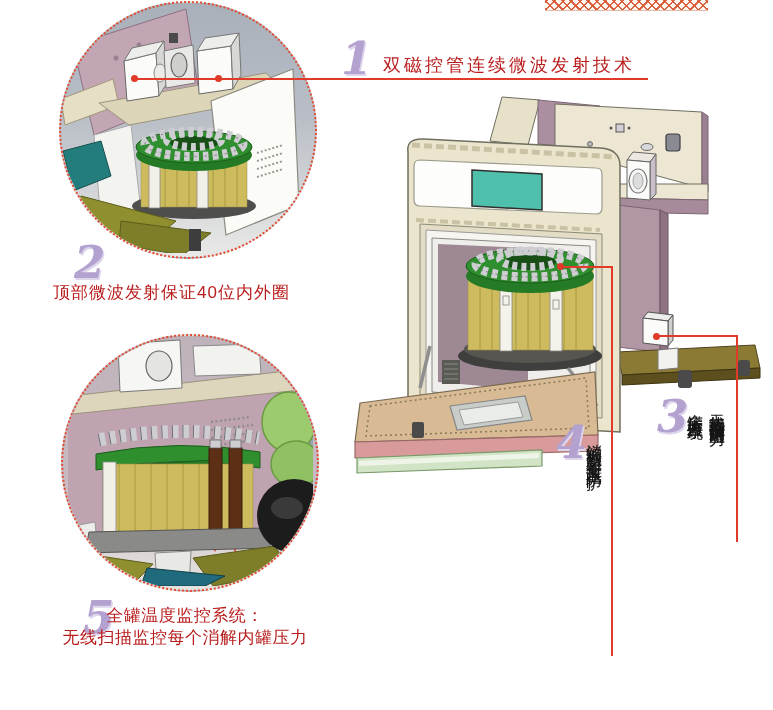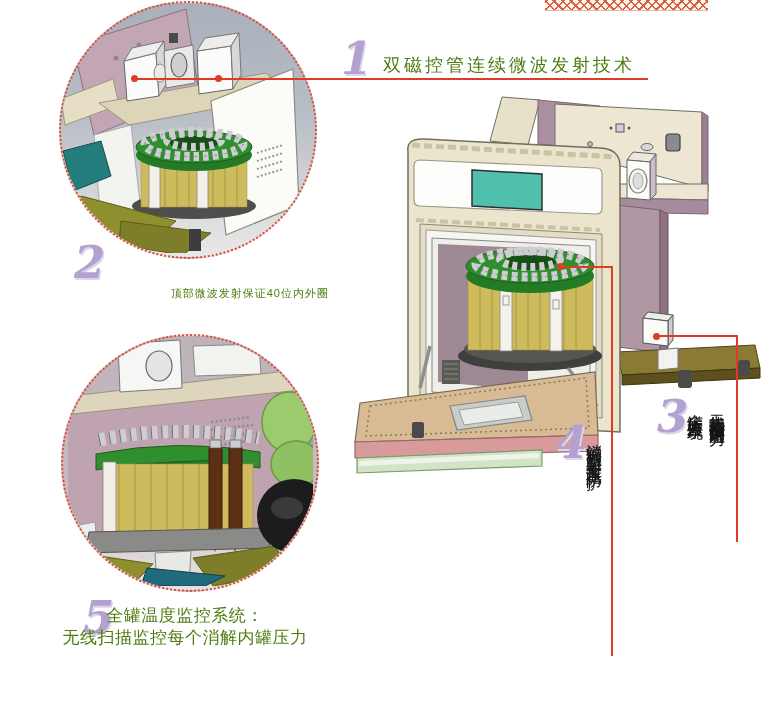--- a/index.html
+++ b/index.html
@@ -14,23 +14,23 @@
           #fff7f2;
         border-bottom:1px solid #e8b9a6;}
   
   .detail{border-radius:50%;border:2px dotted #e04a30;overflow:hidden;background:linear-gradient(180deg,#a9b0ba 0%,#b9bec6 45%,#e9e9e7 100%);}
   #detail1{left:59px;top:1px;width:254px;height:254px;}
   #detail2{left:61px;top:334px;width:254px;height:254px;background:linear-gradient(180deg,#bfb3bb 0%,#c7bac2 55%,#e6e4e0 100%);}
   
   .num{font-family:"DejaVu Serif",serif;font-style:italic;font-weight:bold;
        font-size:45px;line-height:1;color:#b3a1cf;text-shadow:1.5px 1.5px 0 #ddd5ec;}
   
-  .lbl{color:#4d7c0f;}
+  .lbl{color:#b91c1c;}
   #lbl1{left:383px;top:53px;font-size:18px;letter-spacing:3px;white-space:nowrap;}
-  #lbl2{left:53px;top:281px;width:276px;text-align:right;font-size:11px;letter-spacing:1px;line-height:24px;}
+  #lbl2{left:53px;top:281px;width:276px;text-align:left;font-size:17px;letter-spacing:1px;line-height:24px;}
   #lbl5{left:38px;top:606px;width:294px;text-align:center;font-size:17px;letter-spacing:.5px;line-height:22px;font-family:Liberation Mono, monospace;}
   .vtext{writing-mode:vertical-rl;text-orientation:upright;color:#151515;}
   #lbl3{left:684px;top:402px;height:252px;font-size:16px;letter-spacing:1.2px;line-height:22px;}
   #lbl4{left:584px;top:431px;height:240px;font-size:16px;letter-spacing:2.5px;line-height:20px;}
   
   .rl{background:#e03a28;}
   .dot{width:7px;height:7px;border-radius:50%;background:#e03a28;}
   svg{display:block;}
 </style>
 </head>

